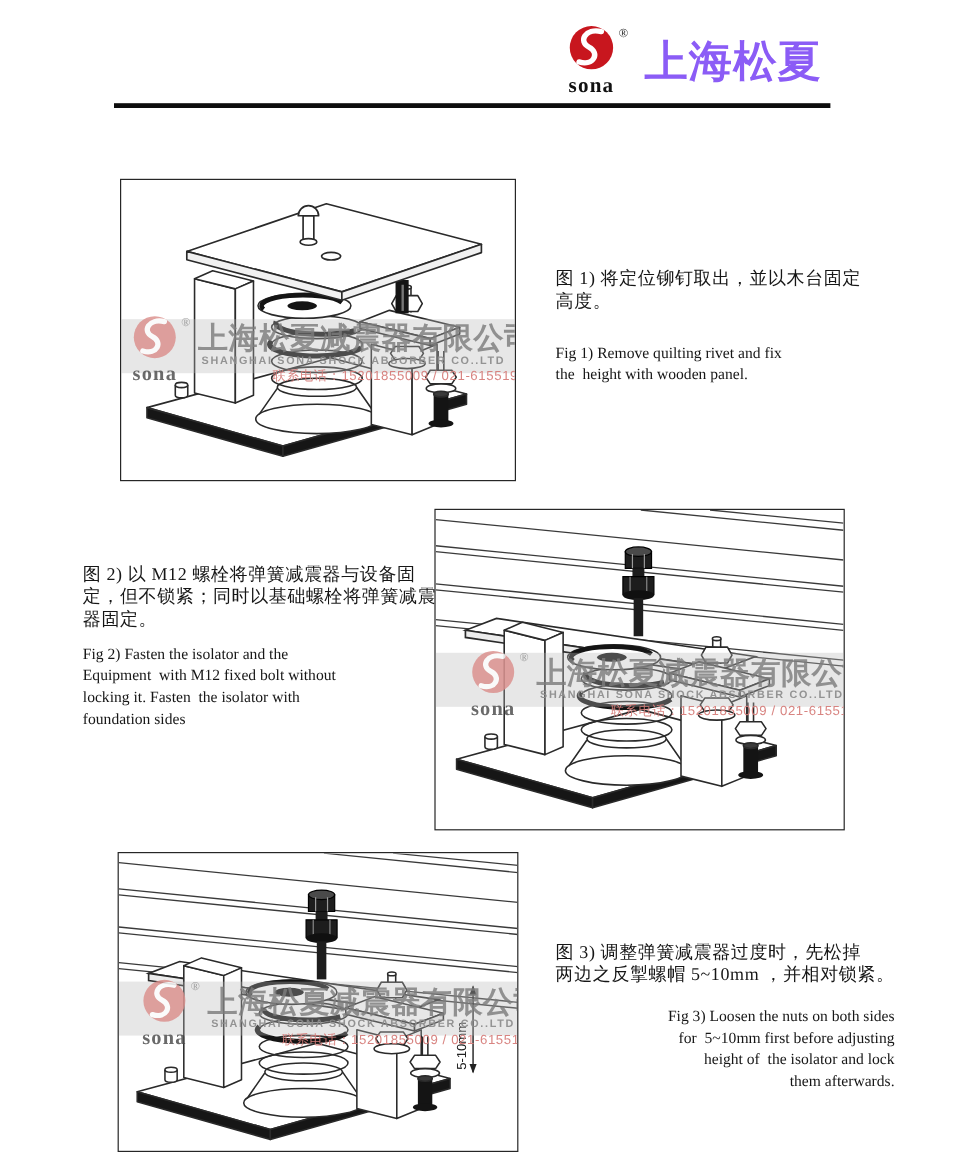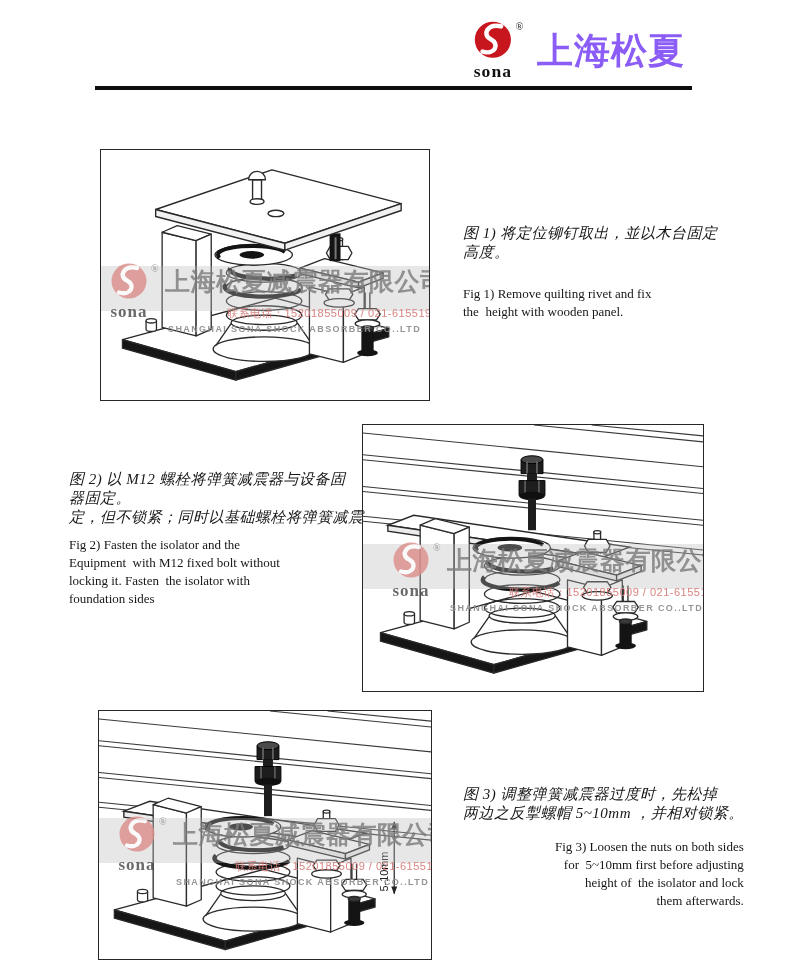--- a/index.html
+++ b/index.html
@@ -29,31 +29,31 @@
   .wm-band { position:absolute; left:0; right:0; height:45px; background:rgba(186,186,186,.34); }
   .watermark { position:absolute; width:330px; height:66px; pointer-events:none; }
   .wm-logo { position:absolute; left:0; top:0; opacity:.82; }
   .wm-logo .logo-circle { fill:#db8f8c; }
   .wm-logo .logo-word { fill:#4a4a4a; }
   .wm-logo .logo-reg { fill:#8a8a8a; }
   .wm-cn { position:absolute; left:62px; top:7px; font-size:25px; font-weight:bold;
            letter-spacing:0.5px; color:rgba(125,125,125,.82); white-space:nowrap;
            font-family:"Liberation Sans","DejaVu Sans",sans-serif; }
   .wm-en { position:absolute; left:65px; top:37px; font-size:9px; font-weight:bold;
-           letter-spacing:1.4px; color:rgba(140,140,140,.92); white-space:nowrap;margin-top:29px; }
+           letter-spacing:1.4px; color:rgba(140,140,140,.92); white-space:nowrap; }
   .wm-tel { position:absolute; left:124px; top:48px; font-size:11px; letter-spacing:0.5px;
             color:rgba(214,125,122,.95); white-space:nowrap; }
   #wm1 { left:2px;  top:108px; }
   #wm2 { left:22px; top:112px; }
   #wm3 { left:12px; top:100px; }
 
   
   .cap { position:absolute; }
   .cap-zh div { font-family:"Liberation Serif","DejaVu Serif",serif; font-size:15px;
-                line-height:19px; letter-spacing:0.5px; white-space:pre; color:#161616;font-style:italic; }
+                line-height:19px; letter-spacing:0.5px; white-space:pre; color:#161616; }
   .cap-en div { font-family:Liberation Serif, serif; font-size:13px;
                 line-height:18px; white-space:pre; color:#161616; }
   #cap1 { left:463px; top:224px; }  #cap1 .cap-en { margin-top:23px; }
   #cap2 { left:69px;  top:470px; }  #cap2 .cap-en { margin-top:9px; }
   #cap3 { left:463px; top:785px; }  #cap3 .cap-en { margin-top:15px;text-align:right; }
 
   .dim-text { font-family:"Liberation Sans",sans-serif; font-size:11px; fill:#222; }
 </style>
 </head>
 <body>
@@ -195,22 +195,22 @@
       </svg>
       <div class="wm-cn">上海松夏减震器有限公司</div>
       <div class="wm-en">SHANGHAI SONA SHOCK ABSORBER CO..LTD</div>
       <div class="wm-tel">联系电话：15201855009 / 021-61551911</div>
     </div>
   </section>
 
   <div class="cap" id="cap2">
     <div class="cap-zh">
       <div>图 2) 以 M12 螺栓将弹簧减震器与设备固</div>
+      <div>定，但不锁紧；同时以基础螺栓将弹簧减震</div>
       <div>器固定。</div>
-      <div>定，但不锁紧；同时以基础螺栓将弹簧减震</div>
     </div>
     <div class="cap-en">
       <div>Fig 2) Fasten the isolator and the</div>
       <div>Equipment  with M12 fixed bolt without</div>
       <div>locking it. Fasten  the isolator with</div>
       <div>foundation sides</div>
     </div>
   </div>
 
   <section class="figbox" id="figbox3">

